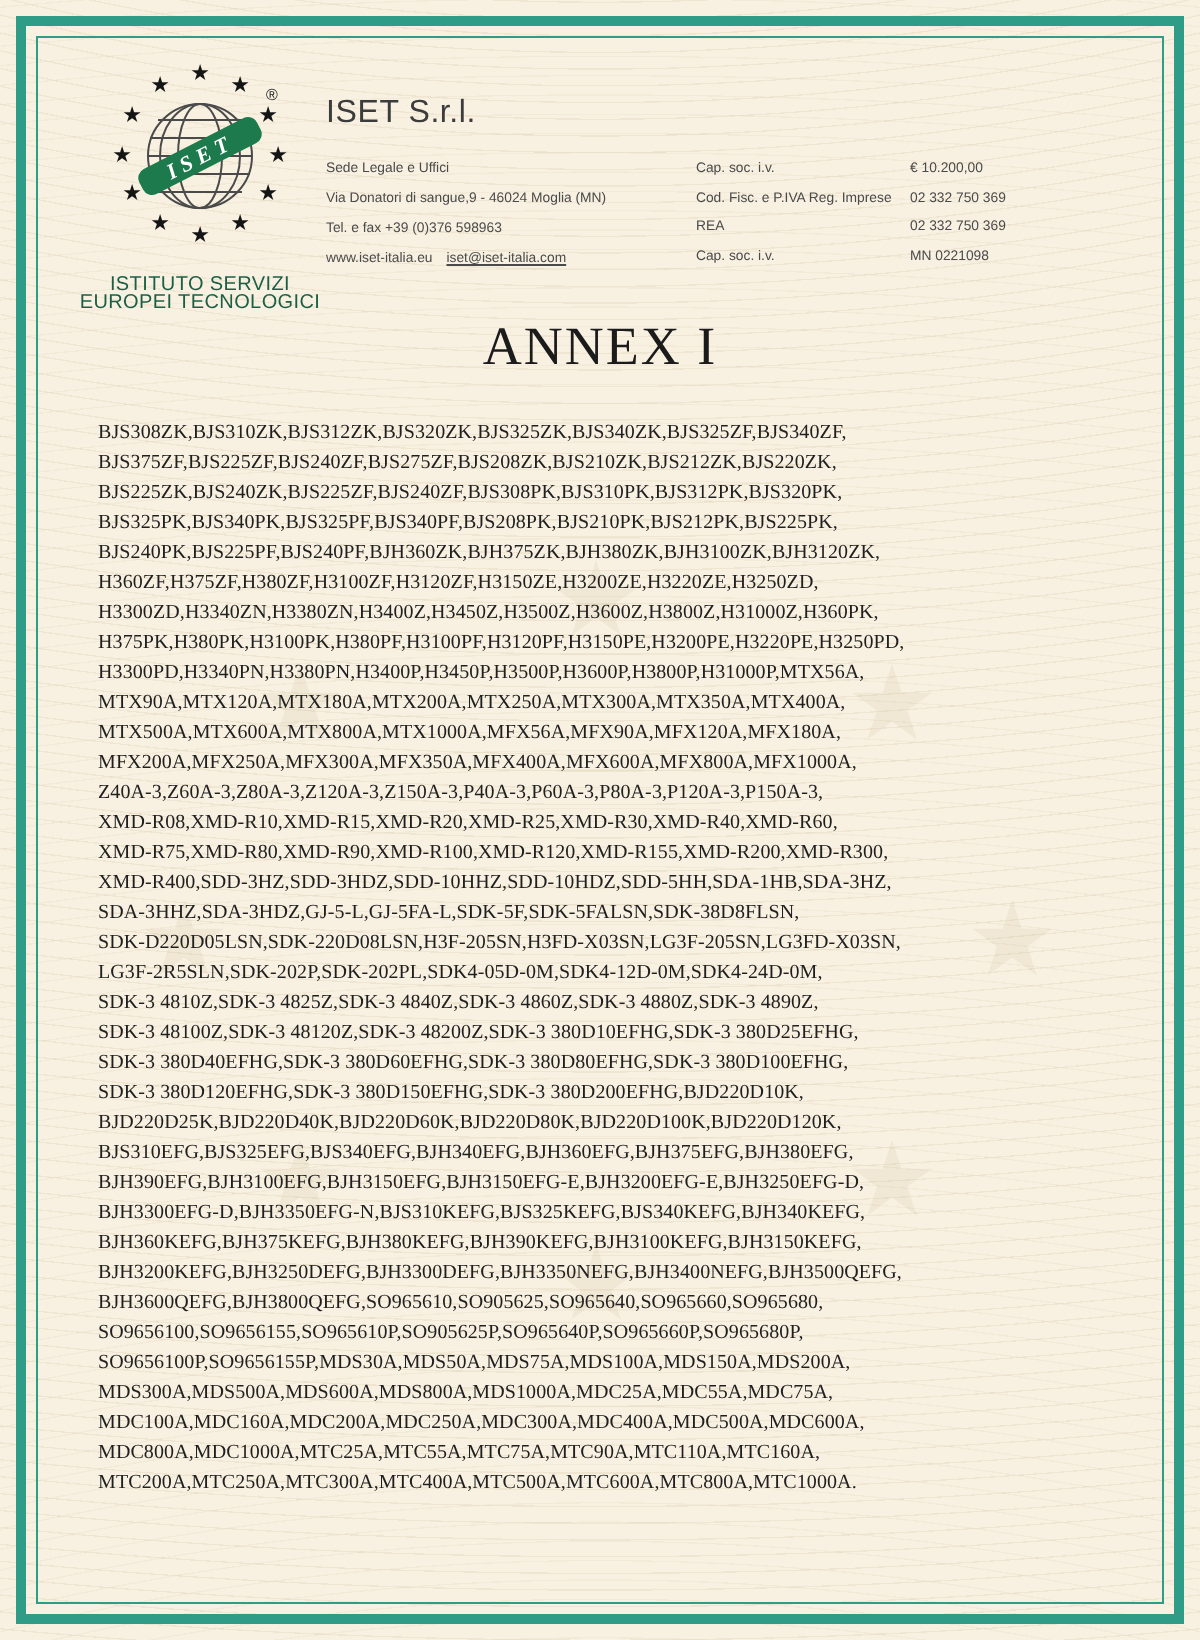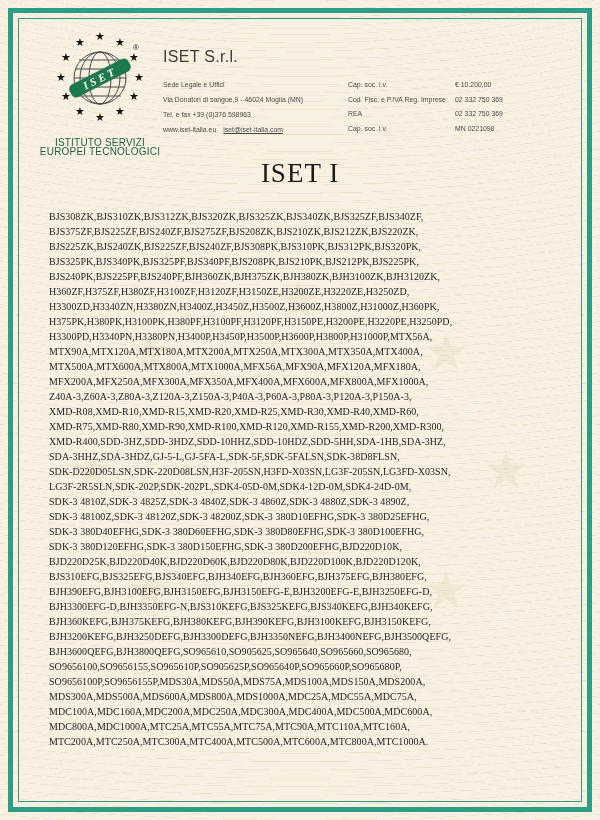--- a/index.html
+++ b/index.html
@@ -140,21 +140,21 @@
     <div class="row">
       <span class="label">REA</span>
       <span class="value">02 332 750 369</span>
     </div>
     <div class="row">
       <span class="label">Cap. soc. i.v.</span>
       <span class="value">MN 0221098</span>
     </div>
   </div>
 
-  <h1 class="annex-title">ISET I</h1>
+  <h1 class="annex-title">ANNEX I</h1>
 
   <div class="annex-codes">BJS308ZK,BJS310ZK,BJS312ZK,BJS320ZK,BJS325ZK,BJS340ZK,BJS325ZF,BJS340ZF,
 BJS375ZF,BJS225ZF,BJS240ZF,BJS275ZF,BJS208ZK,BJS210ZK,BJS212ZK,BJS220ZK,
 BJS225ZK,BJS240ZK,BJS225ZF,BJS240ZF,BJS308PK,BJS310PK,BJS312PK,BJS320PK,
 BJS325PK,BJS340PK,BJS325PF,BJS340PF,BJS208PK,BJS210PK,BJS212PK,BJS225PK,
 BJS240PK,BJS225PF,BJS240PF,BJH360ZK,BJH375ZK,BJH380ZK,BJH3100ZK,BJH3120ZK,
 H360ZF,H375ZF,H380ZF,H3100ZF,H3120ZF,H3150ZE,H3200ZE,H3220ZE,H3250ZD,
 H3300ZD,H3340ZN,H3380ZN,H3400Z,H3450Z,H3500Z,H3600Z,H3800Z,H31000Z,H360PK,
 H375PK,H380PK,H3100PK,H380PF,H3100PF,H3120PF,H3150PE,H3200PE,H3220PE,H3250PD,
 H3300PD,H3340PN,H3380PN,H3400P,H3450P,H3500P,H3600P,H3800P,H31000P,MTX56A,

